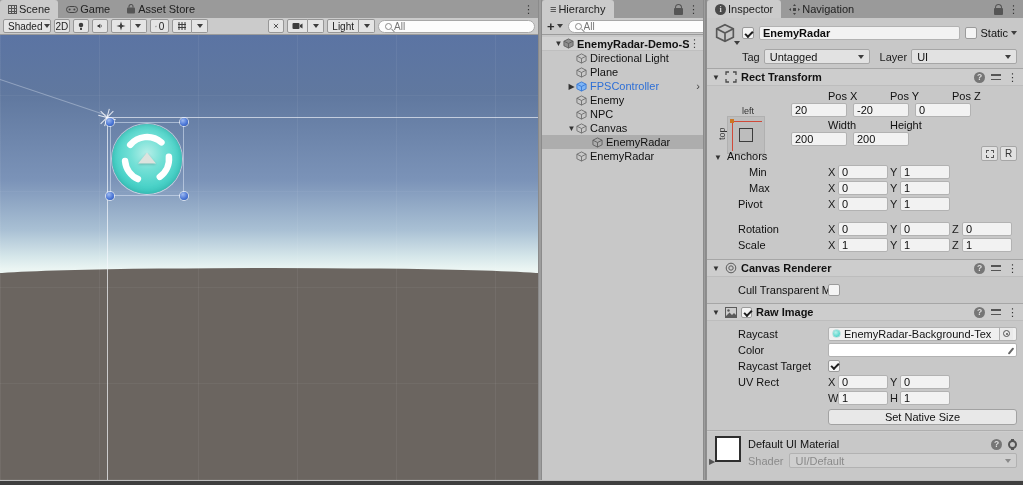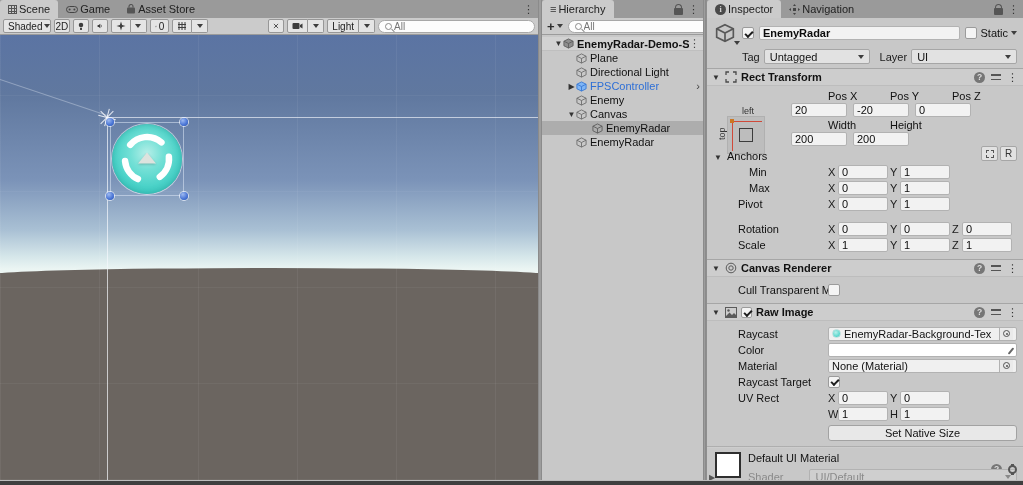--- a/index.html
+++ b/index.html
@@ -146,24 +146,24 @@
   .dropper::after { content:""; position:absolute; right:3px; top:2px; width:2px; height:8px; background:#666; transform:rotate(40deg); border-radius:1px; }
   .val-area { flex:1; display:flex; align-items:center; }
   .btn { background:#e8e8e8; border:1px solid #a2a2a2; border-radius:3px; display:flex; align-items:center; justify-content:center; height:16px; color:#111; }
 
   .sep { height:2px; background:linear-gradient(#9f9f9f,#dcdcdc); }
 
   .mat-block { position:relative; padding:4px 6px 2px 8px; }
   .mat-row { display:flex; align-items:flex-start; gap:7px; }
   .mat-thumb { width:26px; height:26px; background:#fff; border:2px solid #2f2f2f; flex:0 0 auto; }
   .mat-col { flex:1; }
-  .mat-title-row { display:flex; align-items:flex-start; height:14px;flex-direction:column; }
+  .mat-title-row { display:flex; align-items:flex-end; height:14px; }
   .mat-title { font-weight:normal; }
   .shader-row { display:flex; align-items:center; gap:6px; margin-top:3px; color:#8a8a8a; }
-  .shader-row .dd { flex:1; background:#cfcfcf; color:#8a8a8a; border-color:#b2b2b2;margin-left:20px; }
+  .shader-row .dd { flex:1; background:#cfcfcf; color:#8a8a8a; border-color:#b2b2b2; }
   .shader-row .dd .caret { border-top-color:#8a8a8a; }
   .mat-fold { position:absolute; left:2px; bottom:4px; font-size:8px; color:#555; }
   .i-gear { width:9px; height:9px; border:2px solid #555; border-radius:50%; position:relative; }
   .i-gear::before { content:""; position:absolute; left:1px; top:-3px; width:3px; height:11px; background:#555;
     box-shadow:0 0 0 transparent; transform:rotate(0deg); clip-path:polygon(0 0,100% 0,100% 18%,0 18%,0 82%,100% 82%,100% 100%,0 100%); }
 
   
   svg.ic { display:block; }
   .i-info { width:11px; height:11px; border-radius:50%; background:#4a4a4a; color:#d8d8d8; font-size:8px; font-weight:bold; font-family:"Liberation Serif",serif; text-align:center; line-height:11px; }
   .i-grid-tab { display:inline-block; width:9px; height:9px;
@@ -346,31 +346,31 @@
         <span class="row-end kebab">⋮</span>
       </div>
 
       <div class="hrow ind1n">
         <span class="cube">
             <svg class="ic" width="11" height="11" viewBox="0 0 12 12">
               <path d="M6 1 L11 3.5 V8.5 L6 11 L1 8.5 V3.5 Z" fill="none" stroke="#6e6e6e"></path>
               <path d="M1 3.5 L6 6 L11 3.5 M6 6 V11" stroke="#6e6e6e" fill="none"></path>
             </svg>
           </span>
-        <span>Plane</span>
+        <span>Directional Light</span>
       </div>
 
       <div class="hrow ind1n">
         <span class="cube">
             <svg class="ic" width="11" height="11" viewBox="0 0 12 12">
               <path d="M6 1 L11 3.5 V8.5 L6 11 L1 8.5 V3.5 Z" fill="none" stroke="#6e6e6e"></path>
               <path d="M1 3.5 L6 6 L11 3.5 M6 6 V11" stroke="#6e6e6e" fill="none"></path>
             </svg>
           </span>
-        <span>Directional Light</span>
+        <span>Plane</span>
       </div>
 
       <div class="hrow prefab ind1">
         <span class="arrow">▶</span>
         <span class="cube">
             <svg class="ic" width="11" height="11" viewBox="0 0 12 12">
               <path d="M6 1 L11 3.5 V8.5 L6 11 L1 8.5 V3.5 Z" fill="#7fb5f5" stroke="#3a7bd5"></path>
               <path d="M1 3.5 L6 6 L11 3.5 M6 6 V11" stroke="#3a7bd5" fill="none"></path>
             </svg>
           </span>
@@ -381,20 +381,29 @@
       <div class="hrow ind1n">
         <span class="cube">
             <svg class="ic" width="11" height="11" viewBox="0 0 12 12">
               <path d="M6 1 L11 3.5 V8.5 L6 11 L1 8.5 V3.5 Z" fill="none" stroke="#6e6e6e"></path>
               <path d="M1 3.5 L6 6 L11 3.5 M6 6 V11" stroke="#6e6e6e" fill="none"></path>
             </svg>
           </span>
         <span>Enemy</span>
       </div>
 
+      <div class="hrow ind1n">
+        <span class="cube">
+            <svg class="ic" width="11" height="11" viewBox="0 0 12 12">
+              <path d="M6 1 L11 3.5 V8.5 L6 11 L1 8.5 V3.5 Z" fill="none" stroke="#6e6e6e"></path>
+              <path d="M1 3.5 L6 6 L11 3.5 M6 6 V11" stroke="#6e6e6e" fill="none"></path>
+            </svg>
+          </span>
+        <span>NPC</span>
+      </div>
 
       <div class="hrow ind1">
         <span class="arrow">▼</span>
         <span class="cube">
             <svg class="ic" width="11" height="11" viewBox="0 0 12 12">
               <path d="M6 1 L11 3.5 V8.5 L6 11 L1 8.5 V3.5 Z" fill="none" stroke="#6e6e6e"></path>
               <path d="M1 3.5 L6 6 L11 3.5 M6 6 V11" stroke="#6e6e6e" fill="none"></path>
             </svg>
           </span>
         <span>Canvas</span>
@@ -646,31 +655,20 @@
                 </span>
             </span>
           </span>
         </div>
         <div class="arow">
           <span class="albl">Color</span>
           <span class="val-area">
             <span class="color-fld">
                 <span class="dropper"></span>
               </span>
-          </span>
-        </div>
-        <div class="arow">
-          <span class="albl">Material</span>
-          <span class="val-area">
-            <span class="objfld">
-              <span class="txt">None (Material)</span>
-              <span class="picker">
-                  <span class="i-picker"></span>
-                </span>
-            </span>
           </span>
         </div>
         <div class="arow">
           <span class="albl">Raycast Target</span>
           <span class="chk on"></span>
         </div>
         <div class="arow">
           <span class="albl">UV Rect</span>
           <span class="acol">
               <span class="axl">X</span>

